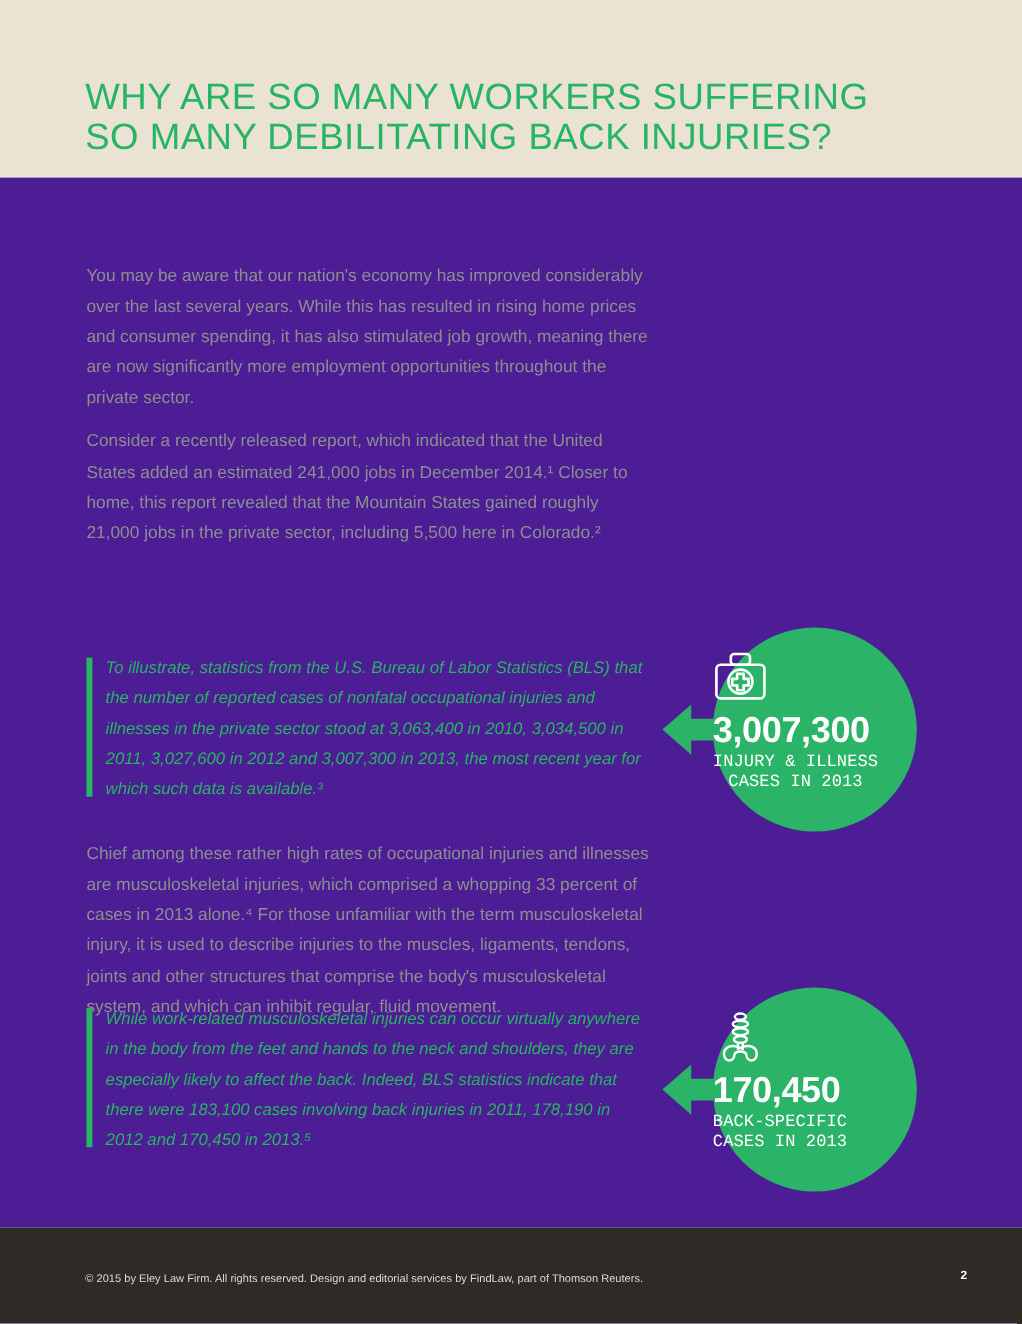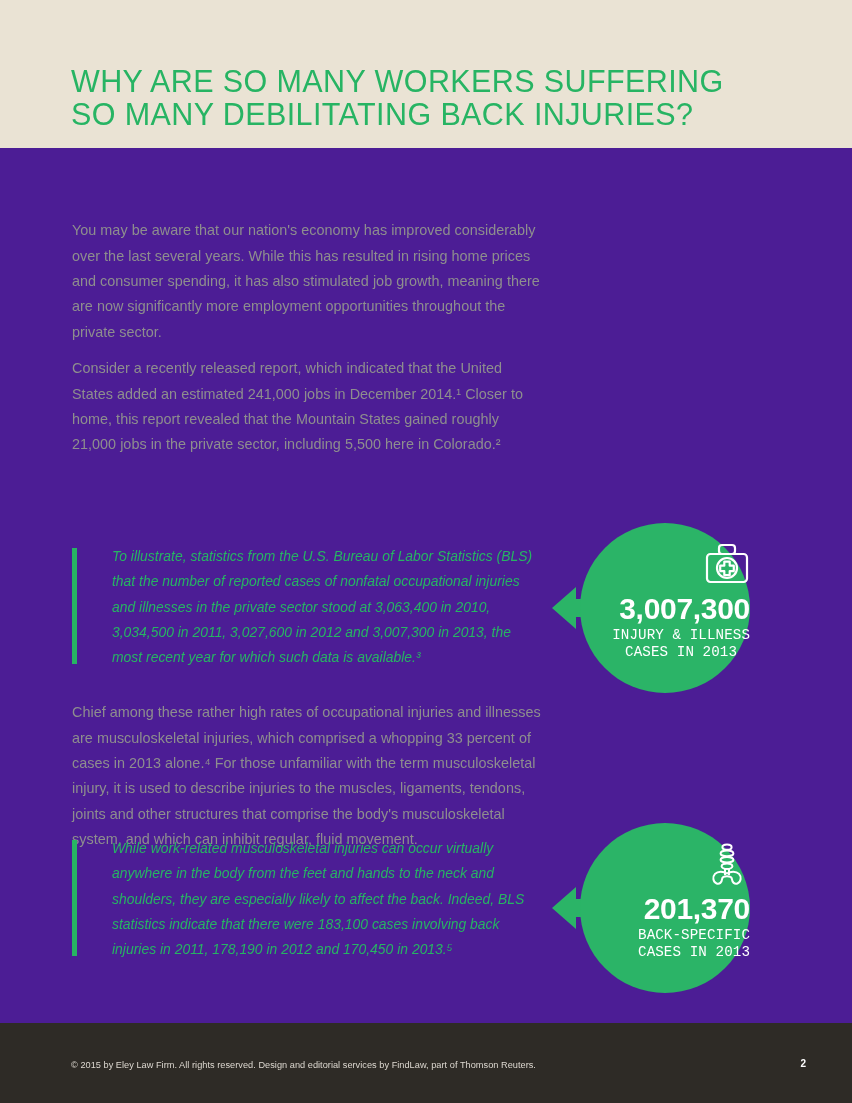--- a/index.html
+++ b/index.html
@@ -71,21 +71,21 @@
     width: 470px;
   }
   .quote-bar {
     position: absolute;
     left: 0;
     top: 4px;
     width: 5px;
     background: #27b463;
   }
   .quote-text {
-    margin-left: 40px;
+    margin-left: 16px;
     color: #27b463;
     font-style: italic;
     font-size: 13.9px;
     line-height: 25.3px;
     letter-spacing: 0.01px;
   }
   #quote-1 { top: 396px; }
   #quote-1 .quote-bar { height: 116px; }
   #quote-2 { top: 688px; }
   #quote-2 .quote-bar { height: 116px; }
@@ -101,29 +101,29 @@
 
   .stat-arrow {
     position: absolute;
     left: 0;
     top: 62px;
     width: 56px;
     height: 46px;
   }
   .stat-circle {
     position: absolute;
-    left: 28px;
+    left: 42px;
     top: 0;
     width: 170px;
     height: 170px;
     border-radius: 50%;
     background: #2bb467;
     display: flex;
     flex-direction: column;
-    align-items: flex-end;
+    align-items: flex-start;
     justify-content: flex-start;
     padding-top: 20px;
     box-sizing: border-box;
   }
   .stat-icon {
     width: 46px;
     height: 44px;
     display: block;
   }
   .stat-number {
@@ -227,21 +227,21 @@
       <svg class="stat-icon" viewBox="0 0 46 44">
         <g fill="none" stroke="#ffffff" stroke-width="2" stroke-linejoin="round">
           <ellipse cx="23" cy="4.2" rx="4.6" ry="2.6"></ellipse>
           <ellipse cx="23" cy="10.4" rx="6.4" ry="2.8"></ellipse>
           <ellipse cx="23" cy="16.8" rx="6.4" ry="2.8"></ellipse>
           <ellipse cx="23" cy="23.2" rx="5.4" ry="2.8"></ellipse>
           <path d="M21 26 v6 M25 26 v6"></path>
           <path d="M23 30.5 c-3.5 -2.4 -9.2 -2.6 -12 0.4 c-2.6 2.8 -2.2 8.2 1.6 9.6 c3 1.1 5.2 -1.4 5.4 -4.1 c0.1 -2.1 1.9 -3.1 5 -3.1 c3.1 0 4.9 1 5 3.1 c0.2 2.7 2.4 5.2 5.4 4.1 c3.8 -1.4 4.2 -6.8 1.6 -9.6 c-2.8 -3 -8.5 -2.8 -12 -0.4 Z"></path>
         </g>
       </svg>
-      <div class="stat-number">201,370</div>
+      <div class="stat-number">170,450</div>
       <div class="stat-label">BACK-SPECIFIC
 CASES IN 2013</div>
     </div>
   </div>
 
 </div>
 
 <div class="footer">
   <div class="footer-copy">© 2015 by Eley Law Firm. All rights reserved. Design and editorial services by FindLaw, part of Thomson Reuters.</div>
   <div class="footer-page">2</div>

